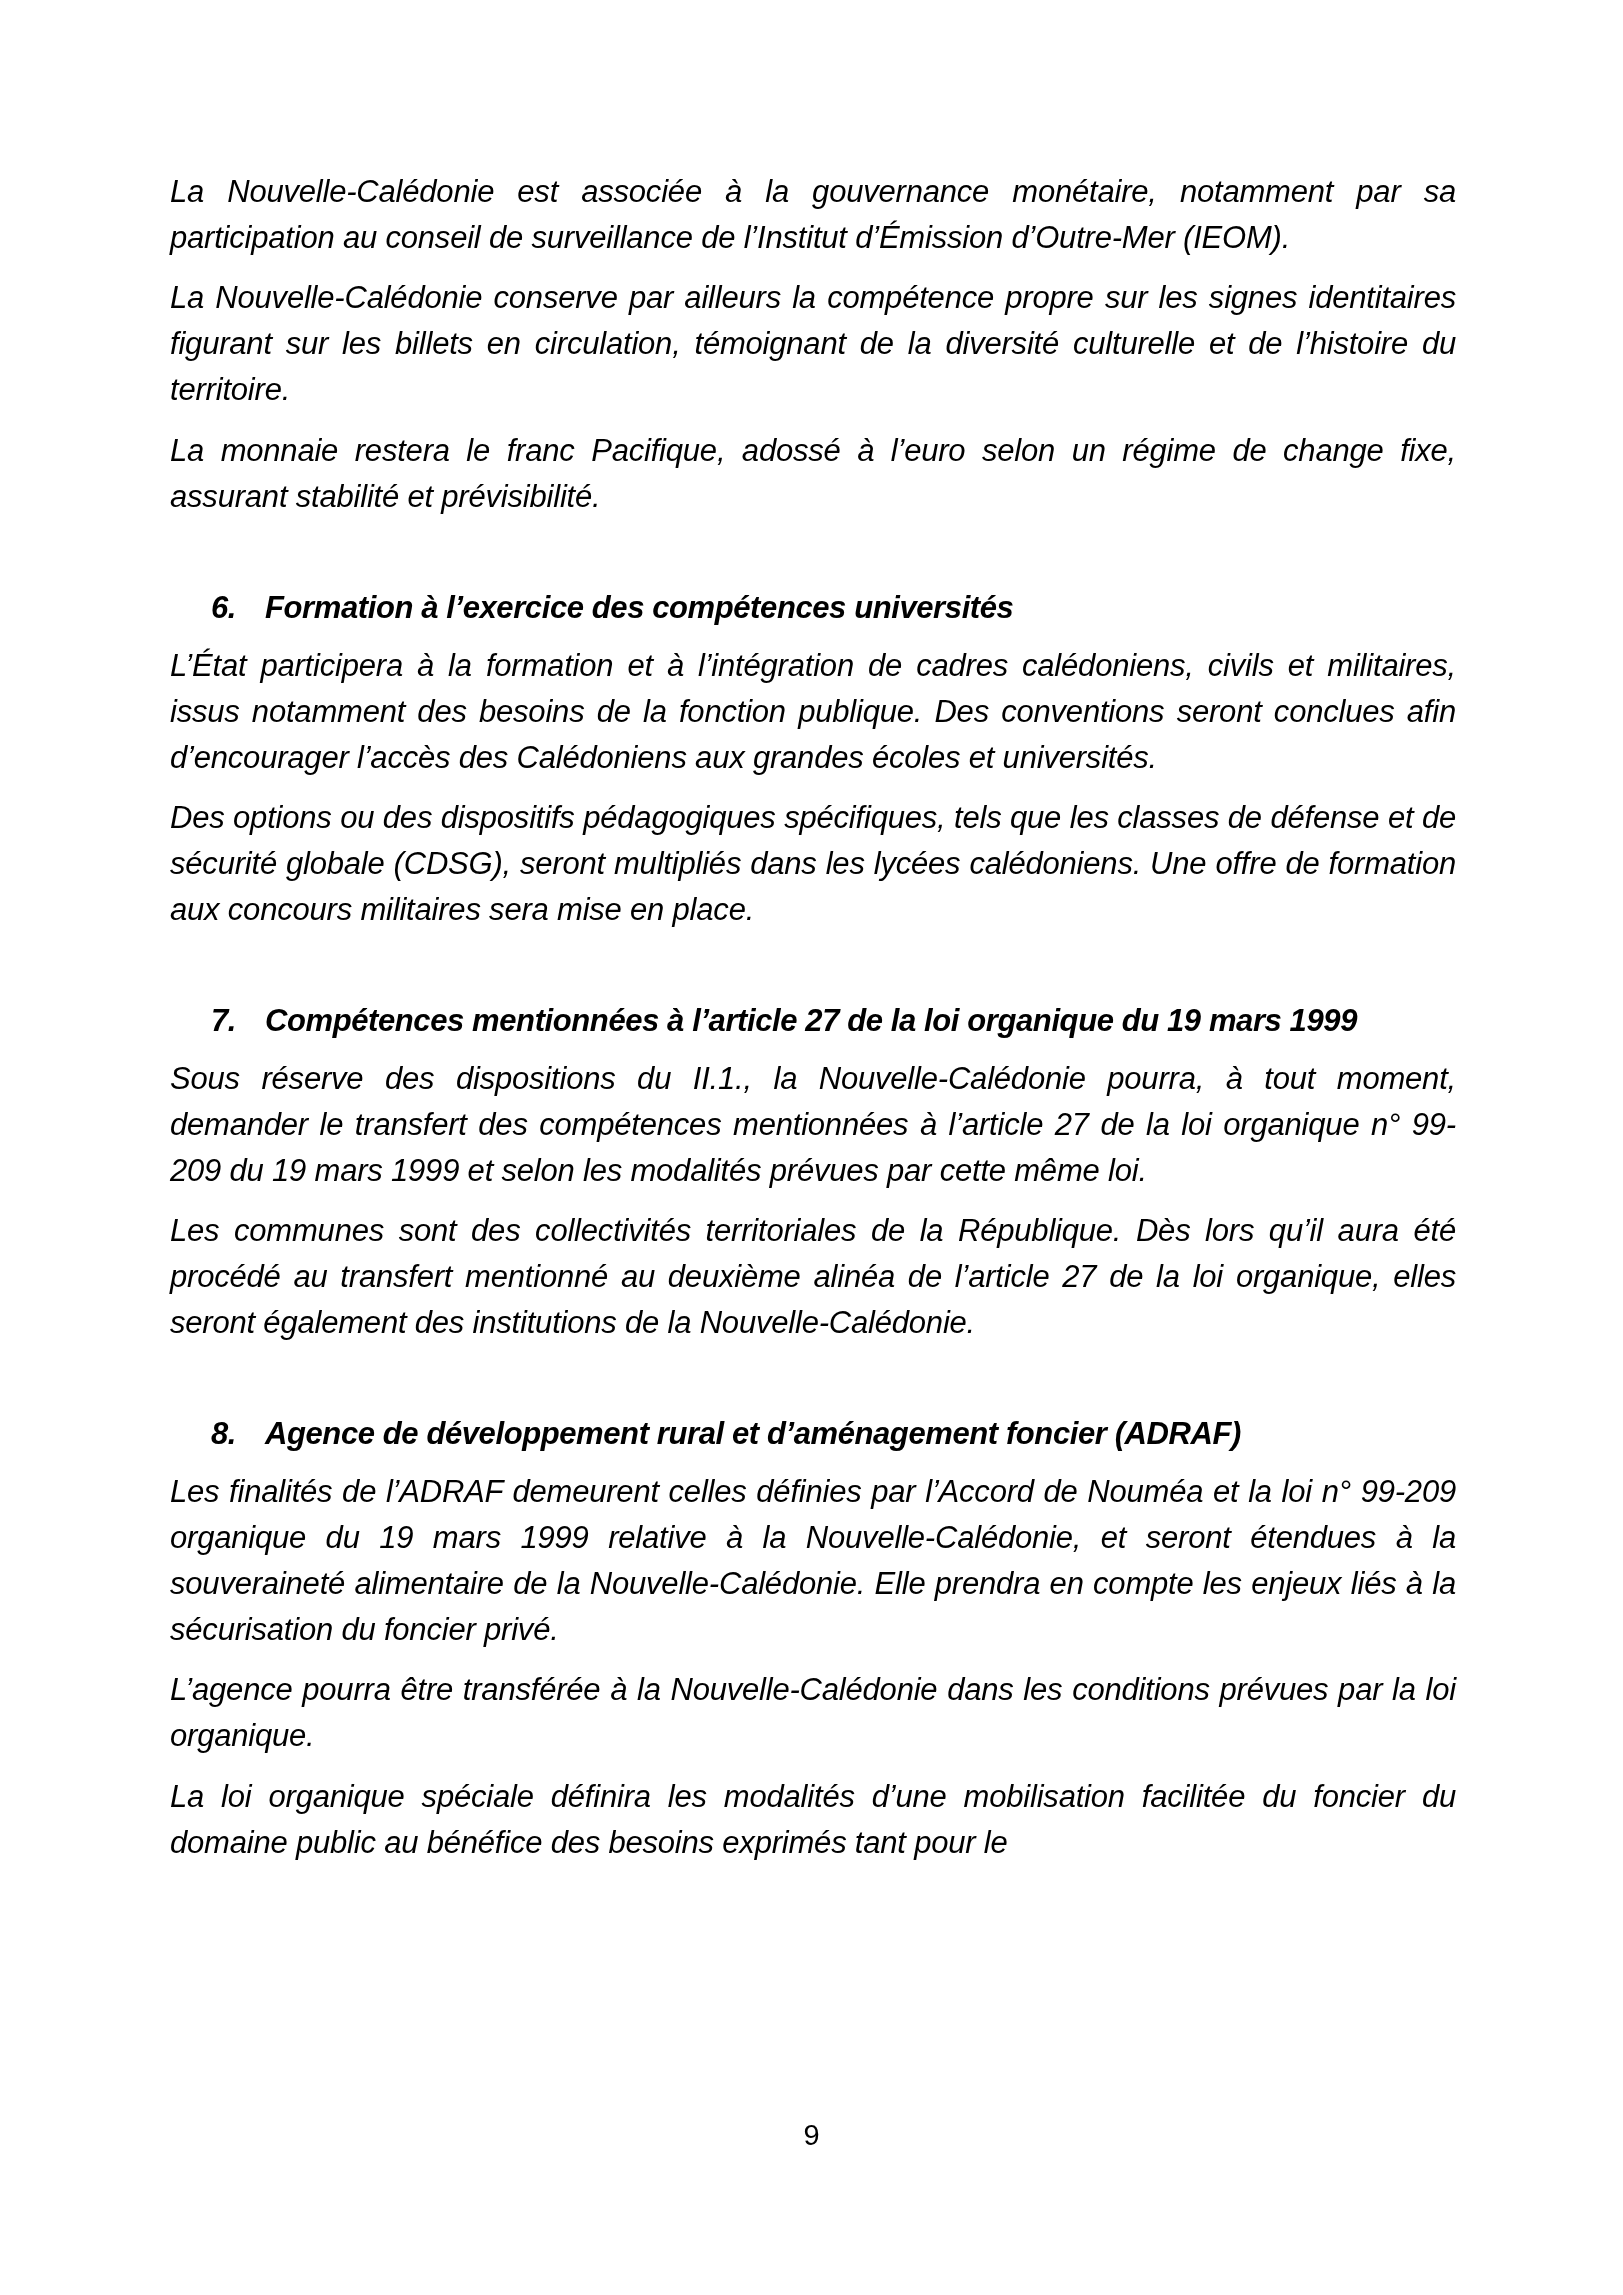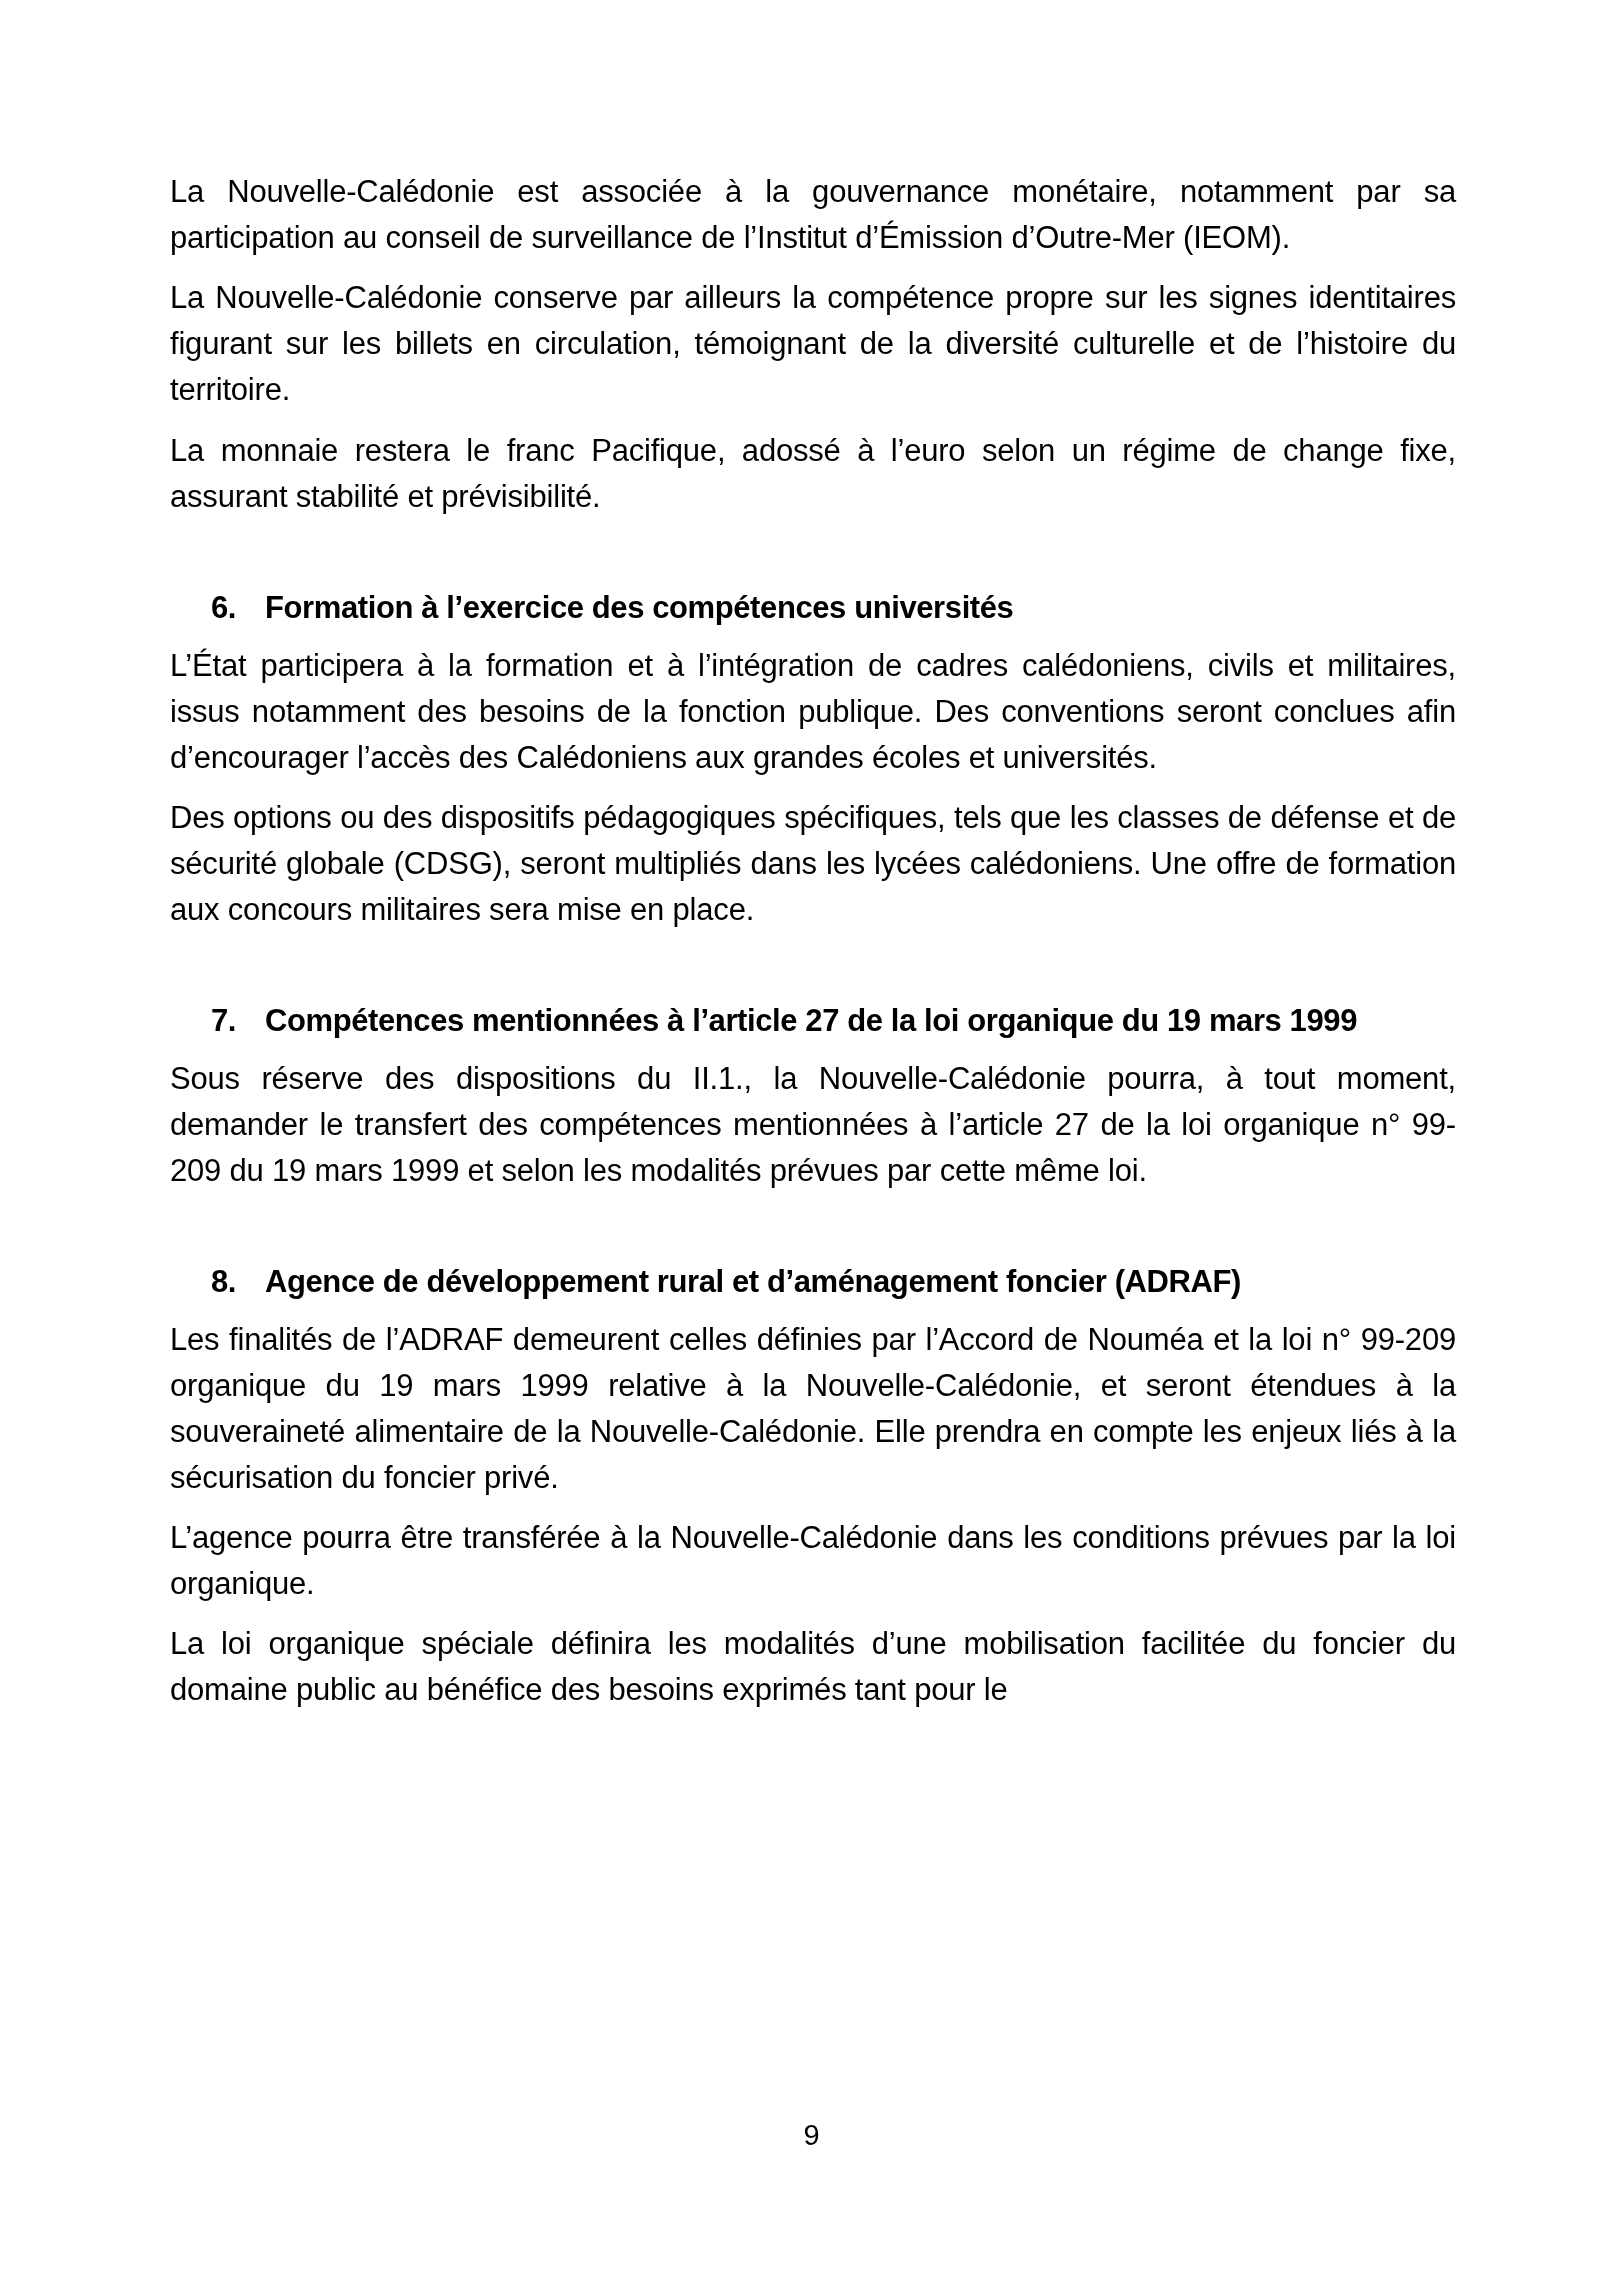--- a/index.html
+++ b/index.html
@@ -13,20 +13,21 @@
     position: relative;
     overflow: hidden;
     font-family: "Liberation Sans", "DejaVu Sans", sans-serif;
     color: #000000;
   }
   .page {
     position: absolute;
     left: 170px;
     top: 169px;
     width: 1286px;
+    font-style: italic;
   }
   p.body-text {
     margin: 0 0 14.4px 0;
     font-size: 31px;
     line-height: 46px;
     text-align: justify;
     letter-spacing: -0.2px;
   }
   .section-heading {
     display: flex;
@@ -71,20 +72,21 @@
     <p class="body-text">L’État participera à la formation et à l’intégration de cadres calédoniens, civils et militaires, issus notamment des besoins de la fonction publique. Des conventions seront conclues afin d’encourager l’accès des Calédoniens aux grandes écoles et universités.</p>
     <p class="body-text">Des options ou des dispositifs pédagogiques spécifiques, tels que les classes de défense et de sécurité globale (CDSG), seront multipliés dans les lycées calédoniens. Une offre de formation aux concours militaires sera mise en place.</p>
   </section>
 
   <section>
     <h2 class="section-heading">
       <span class="num">7.</span>
       <span>Compétences mentionnées à l’article 27 de la loi organique du 19 mars 1999</span>
     </h2>
     <p class="body-text">Sous réserve des dispositions du II.1., la Nouvelle-Calédonie pourra, à tout moment, demander le transfert des compétences mentionnées à l’article 27 de la loi organique n° 99-209 du 19 mars 1999 et selon les modalités prévues par cette même loi.</p>
+    <p class="body-text">Les communes sont des collectivités territoriales de la République. Dès lors qu’il aura été procédé au transfert mentionné au deuxième alinéa de l’article 27 de la loi organique, elles seront également des institutions de la Nouvelle-Calédonie.</p>
   </section>
 
   <section>
     <h2 class="section-heading">
       <span class="num">8.</span>
       <span>Agence de développement rural et d’aménagement foncier (ADRAF)</span>
     </h2>
     <p class="body-text">Les finalités de l’ADRAF demeurent celles définies par l’Accord de Nouméa et la loi n° 99-209 organique du 19 mars 1999 relative à la Nouvelle-Calédonie, et seront étendues à la souveraineté alimentaire de la Nouvelle-Calédonie. Elle prendra en compte les enjeux liés à la sécurisation du foncier privé.</p>
     <p class="body-text">L’agence pourra être transférée à la Nouvelle-Calédonie dans les conditions prévues par la loi organique.</p>
     <p class="body-text">La loi organique spéciale définira les modalités d’une mobilisation facilitée du foncier du domaine public au bénéfice des besoins exprimés tant pour le</p>

